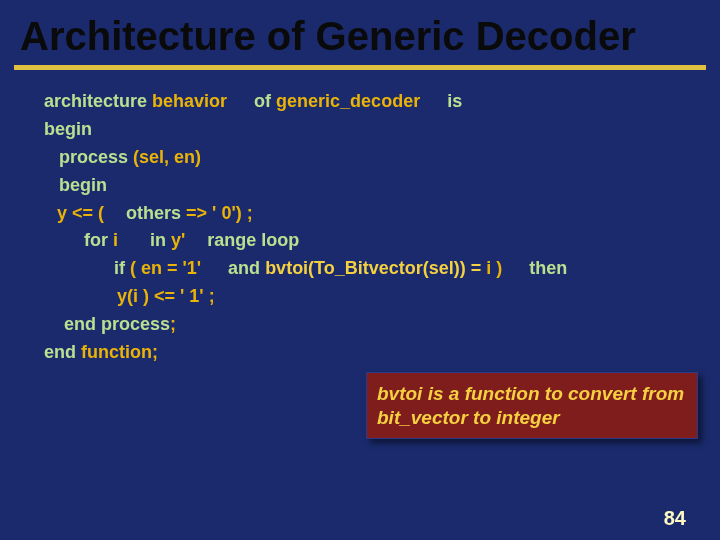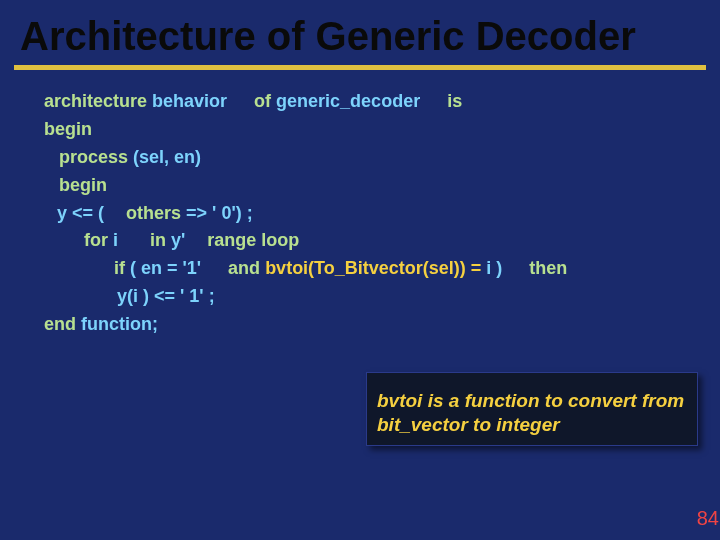--- a/index.html
+++ b/index.html
@@ -22,63 +22,64 @@
     background: #e0c040;
     margin: 0 14px 18px 14px;
   }
   .content {
     padding: 0 22px;
     font-size: 18px;
     font-weight: bold;
     line-height: 1.55;
   }
   .line { white-space: pre; }
-  .w { color: #7dd3fc; }
+  .w { color: #eab308; }
   .yg { color: #b8e090; margin-left: 22px; } 
   .y { color: #f5d040; margin-top: 16px; } 
   .it { }
   .callout {
     position: absolute;
     right: 22px;
     top: 372px;
     width: 332px;
-    background: #0f172a;
+    background: #7f1d1d;
     border: 1px solid #2a3a8a;
     box-shadow: 4px 4px 6px rgba(0,0,0,0.5);
-    padding: 16px 10px 8px 10px;
+    padding: 9px 10px 8px 10px;
     color: #f5d040;
     font-style: italic;
     font-weight: bold;
     font-size: 19px;
     line-height: 1.25;
   }
   .pagenum {
     position: absolute;
-    right: 1px;
+    right: 34px;
     bottom: 10px;
-    color: #ef4444;
-    font-weight: normal;
+    color: #fef9c3;
+    font-weight: bold;
     font-size: 20px;
   }
 </style>
 </head>
 <body>
 
 <div class="title">Architecture of Generic Decoder</div>
 <div class="hr"></div>
 
 <div class="content">
   <div class="line"><span class="yg">architecture</span><span class="w"> behavior </span><span class="yg">of</span><span class="w it"> generic_decoder </span><span class="yg">is</span></div>
   <div class="line"><span class="yg">begin</span></div>
   <div class="line">   <span class="yg">process</span><span class="w"> (</span><span class="w it">sel, en</span><span class="w">)</span></div>
   <div class="line">   <span class="yg">begin</span></div>
   <div class="line">       <span class="w it">y </span><span class="w">&lt;= (</span><span class="yg">others</span><span class="w"> =&gt; ' 0') ;</span></div>
   <div class="line">        <span class="yg">for </span><span class="w it">i  </span><span class="yg">in</span><span class="w it"> y'</span><span class="yg">range loop</span></div>
   <div class="line">              <span class="yg">if</span><span class="w"> ( en = '1' </span><span class="yg">and</span><span class="y"> bvtoi(To_Bitvector(</span><span class="y it">sel</span><span class="y">)) = </span><span class="w it">i</span><span class="w"> ) </span><span class="yg">then</span></div>
   <div class="line">                   <span class="w">y(</span><span class="w it">i </span><span class="w">) &lt;= ' 1' ;</span></div>
+  <div class="line">    <span class="yg">end process</span><span class="w">;</span></div>
   <div class="line"><span class="yg">end </span><span class="w">function;</span></div>
 </div>
 
 <div class="callout">
   <span>bvtoi is a function to convert from bit_vector to integer</span>
 </div>
 
 <div class="pagenum">84</div>
 
 </body></html>

